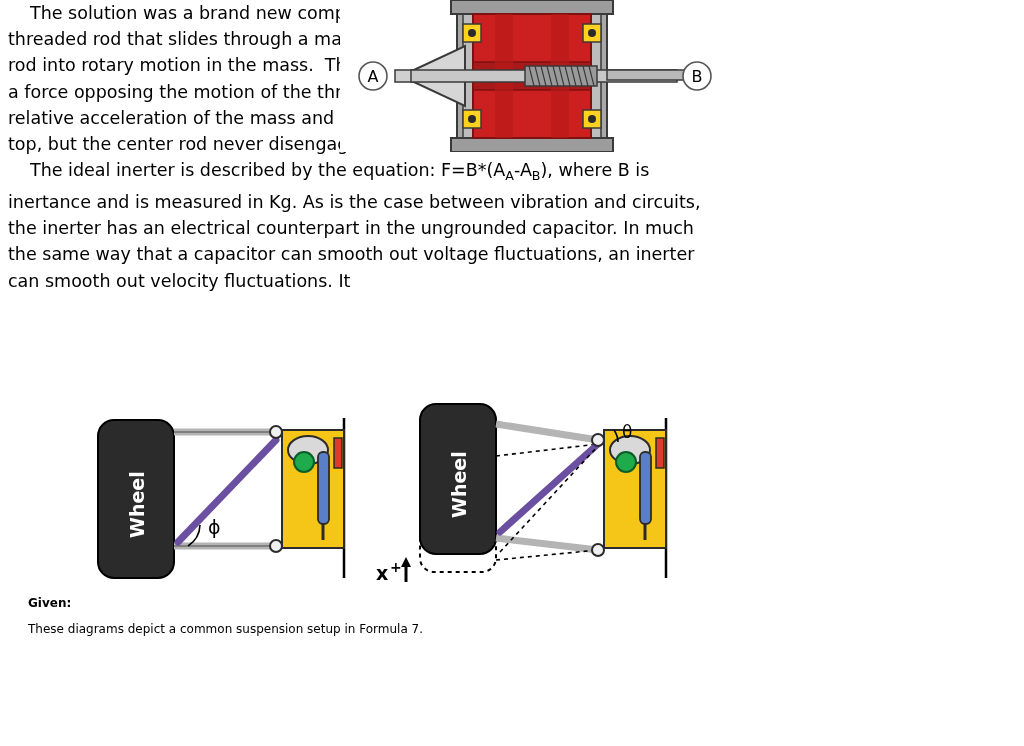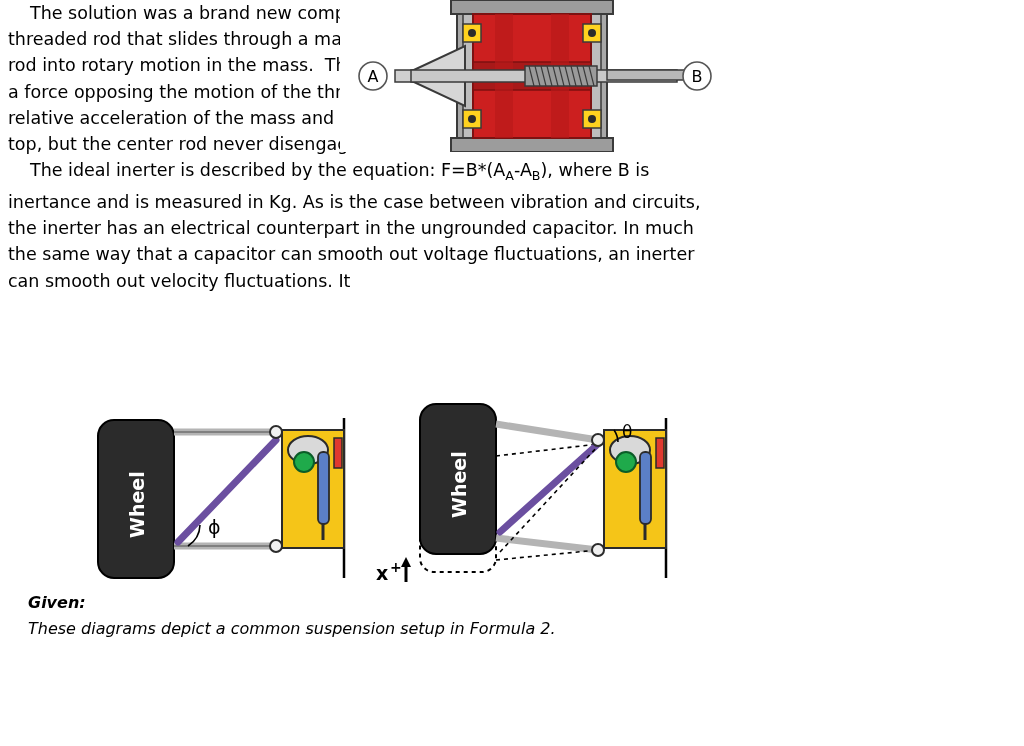--- a/index.html
+++ b/index.html
@@ -55,23 +55,22 @@
     width: 640px;
     height: 190px;
   }
 
   
   .given-block {
     position: absolute;
     left: 28px;
     top: 590px;
     width: 800px;
-    font-size: 16px;
+    font-size: 12px;
     line-height: 26.2px;
-    font-style: italic;
   }
   .given-title { font-weight: bold; }
 
   .wheel-label {
     font-weight: bold;
     font-size: 19px;
     fill: #ffffff;
   }
 </style>
 </head>
@@ -217,16 +216,16 @@
           <text x="8" y="172" font-family="DejaVu Sans, sans-serif" font-size="14" font-weight="bold" fill="#000">+</text>
           <line x1="24" y1="182" x2="24" y2="162" stroke="#000" stroke-width="3"></line>
           <polygon points="24,157 19,167 29,167" fill="#000"></polygon>
         </g>
       </g>
     </svg>
   </div>
 
   <div class="given-block">
     <div class="given-title">Given:</div>
-    <div>These diagrams depict a common suspension setup in Formula 2.</div>
+    <div>These diagrams depict a common suspension setup in Formula 7.</div>
   </div>
 
 </div>
 
 </body></html>

